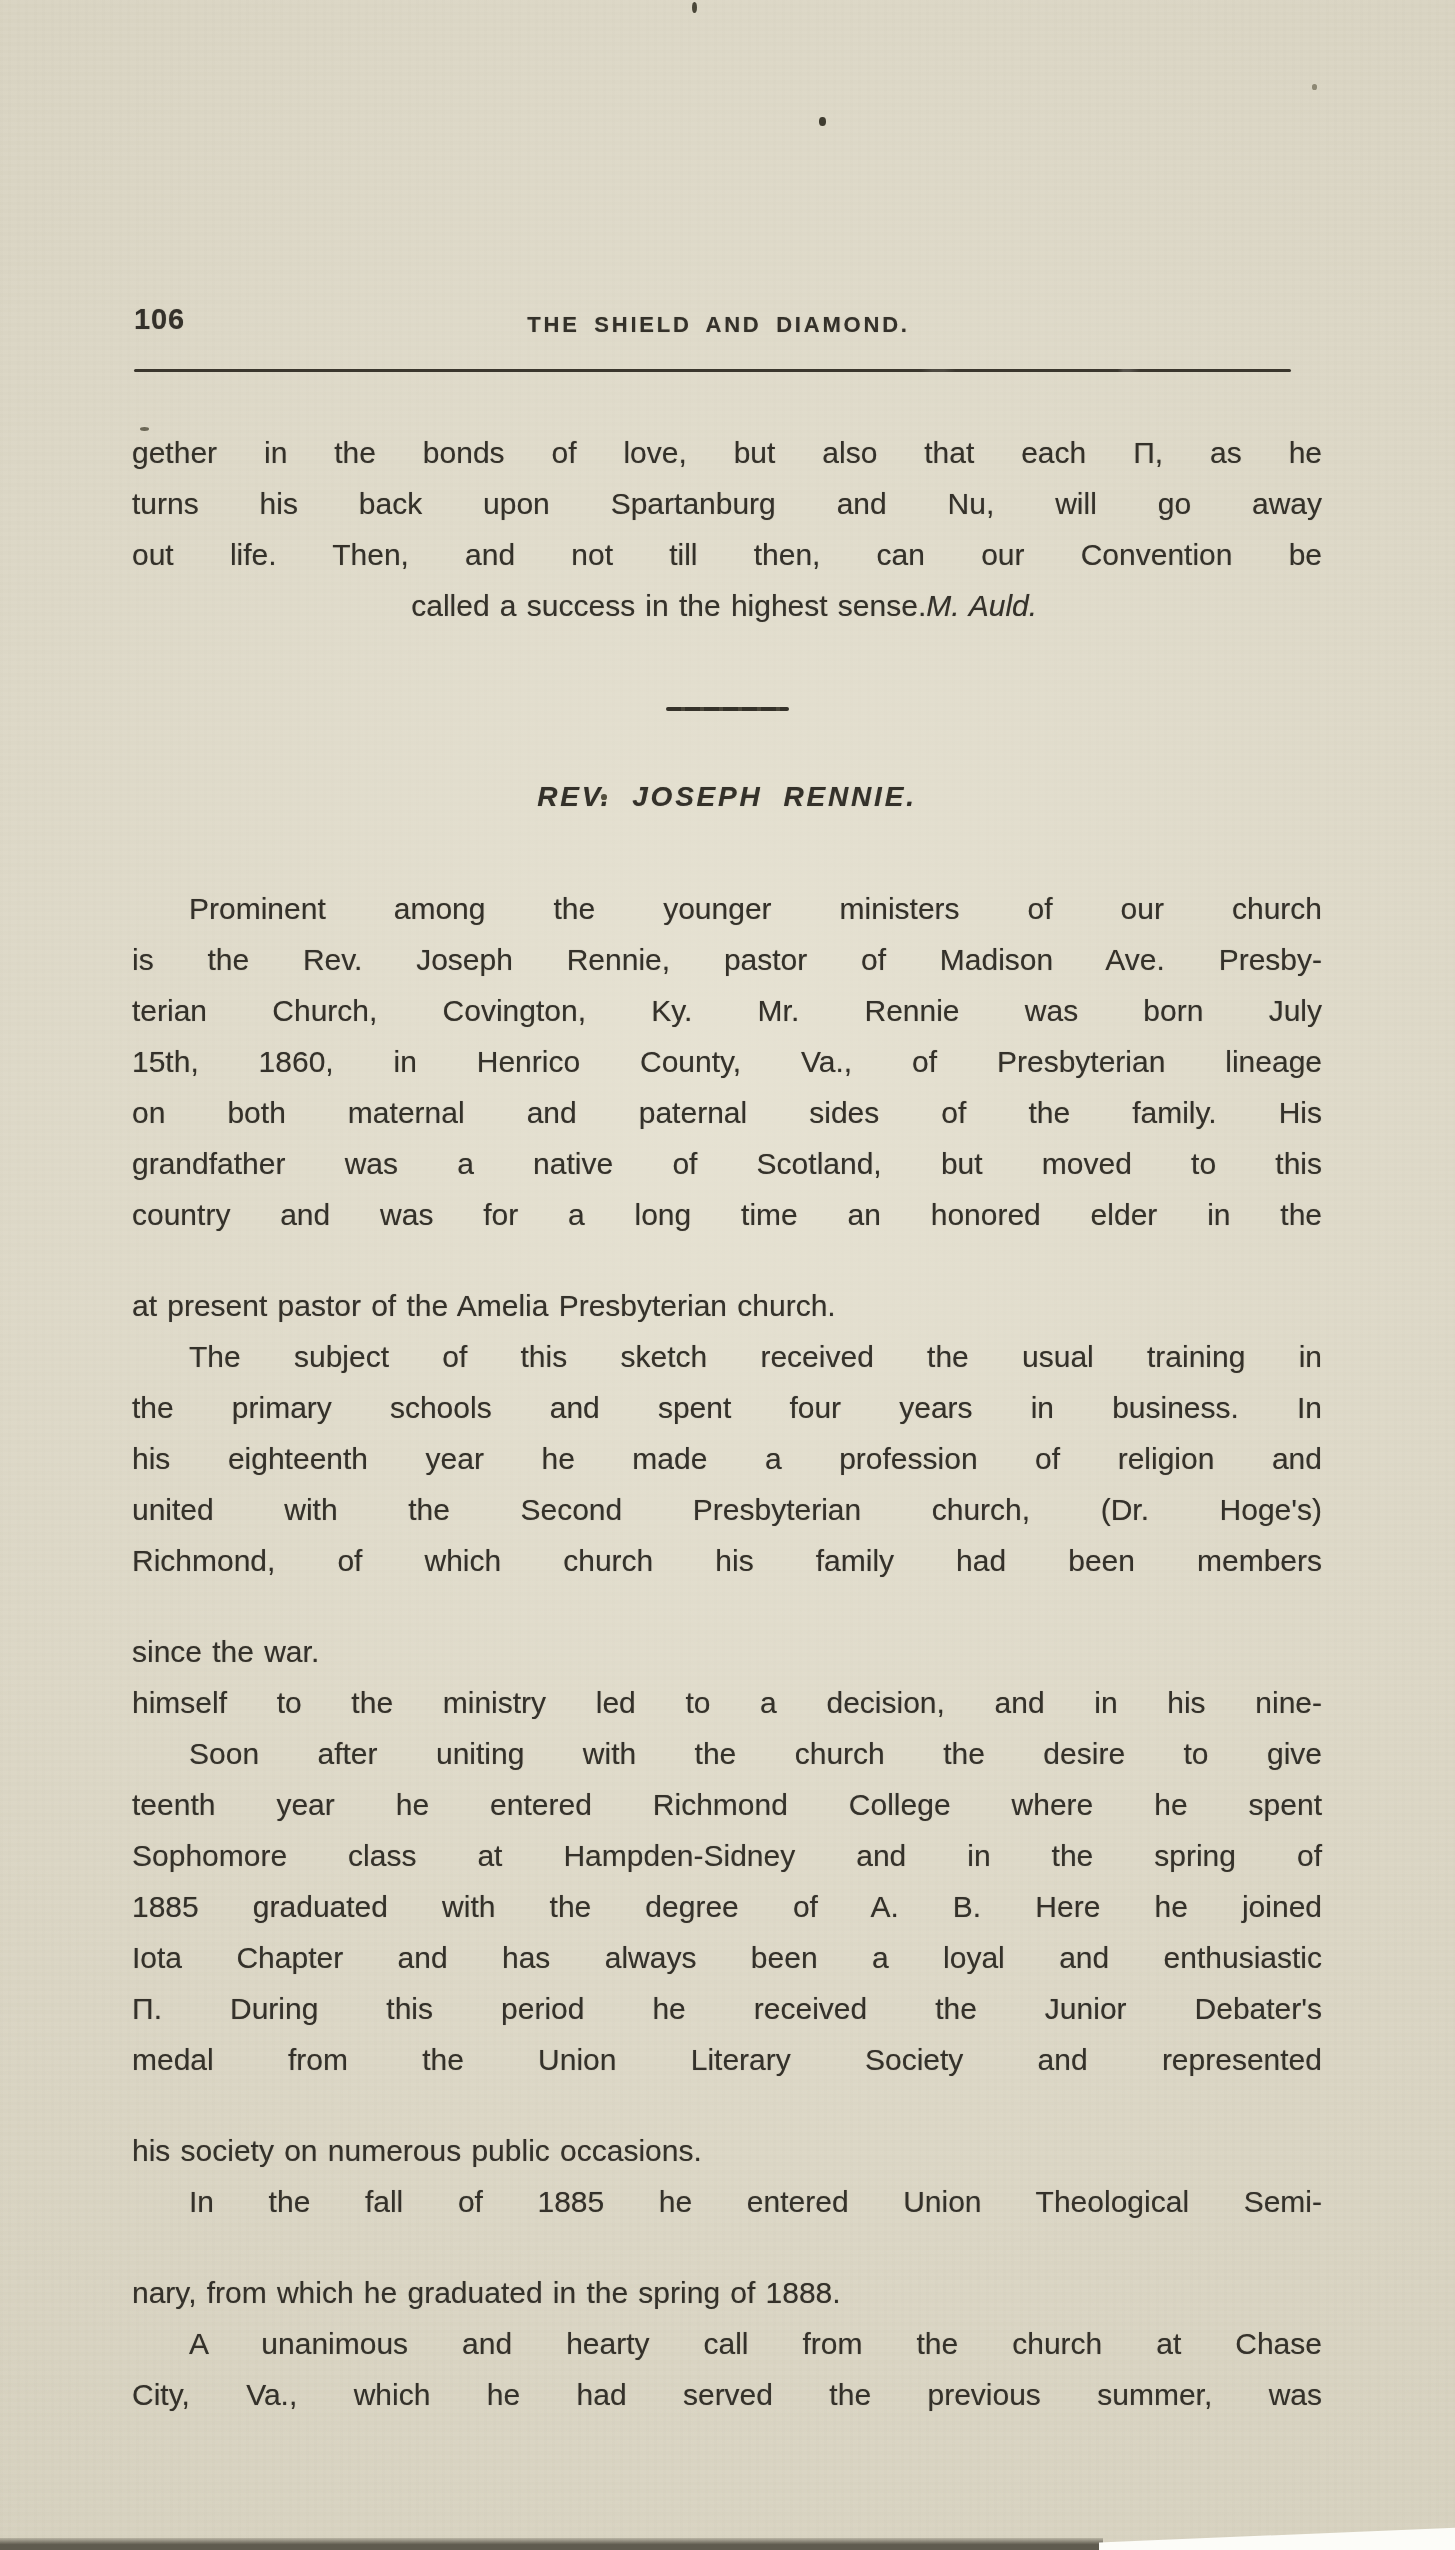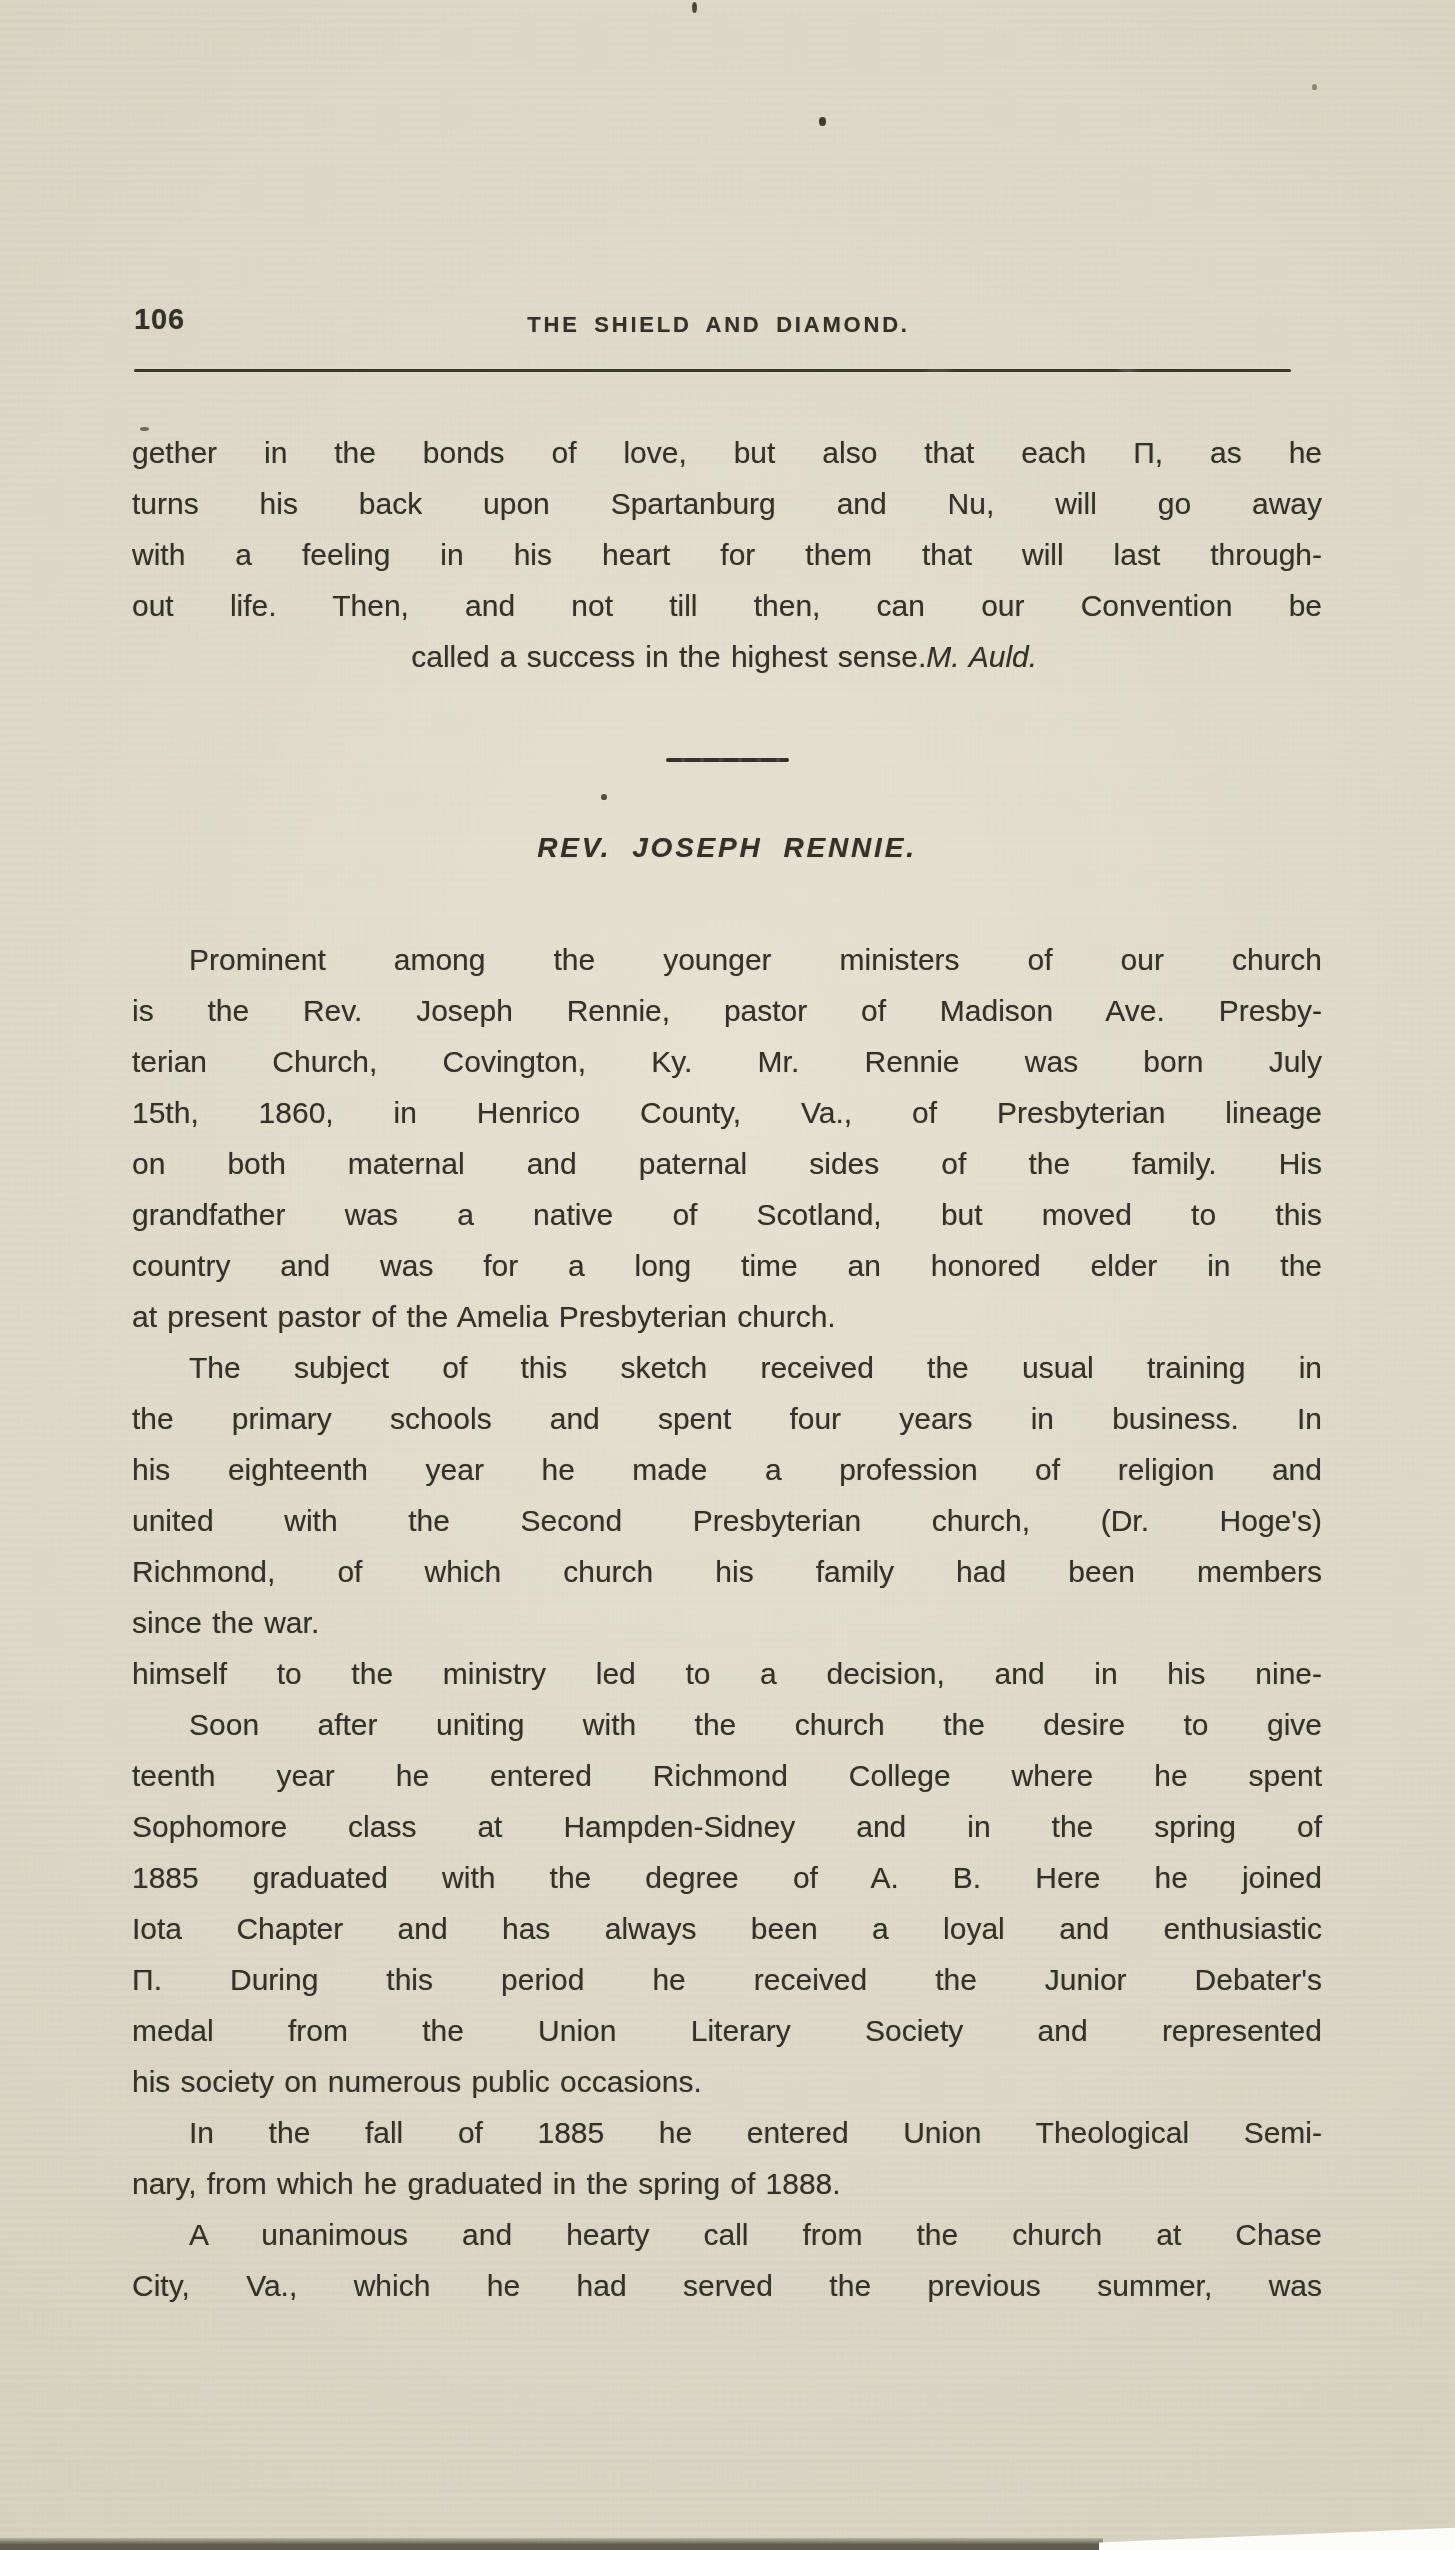--- a/index.html
+++ b/index.html
@@ -39,21 +39,21 @@
     position:absolute; left:132px; top:427px; width:1190px;
   }
   .line{
     height:51px; line-height:51px;
     font-size:30px;
     word-spacing:1.9px;
     text-align:justify; text-align-last:justify;
     text-justify:inter-word;
     white-space:nowrap;
   }
-  .line.no-just{ text-align:right; text-align-last:left; }
+  .line.no-just{ text-align:right; text-align-last:left;margin-top:40px; }
   .line.indent{ text-indent:57px; }
   .line.split{ display:flex; justify-content:center; white-space:nowrap; }
   .line .sig{ font-style:italic; padding-right:5.7px; }
 
   .divider{
     width:123px; height:3.8px;
     margin:76px auto 0;
     background:repeating-linear-gradient(90deg,#35322a 0 15px, #4a463a 15px 19px);
     border-radius:1.9px;
   }
@@ -94,21 +94,20 @@
   <div class="page-number ink">106</div>
 
   <div class="running-header ink">THE SHIELD AND DIAMOND.</div>
 
   <div class="header-rule"></div>
 
   <div class="article ink">
       <div class="para">
         <div class="line">gether in the bonds of love, but also that each Π, as he</div>
         <div class="line">turns his back upon Spartanburg and Nu, will go away</div>
-        <div class="line">with a feeling in his heart for them that will last through-</div>
         <div class="line">out life.  Then, and not till then, can our Convention be</div>
         <div class="line split">
           <span>called a success in the highest sense.</span>
           <span class="sig">M. Auld.</span>
         </div>
       </div>
       <div class="divider"></div>
       <div class="heading ink">REV. JOSEPH RENNIE.</div>
       <div class="para first-after-heading">
         <div class="line indent">Prominent among the younger ministers of our church</div>

